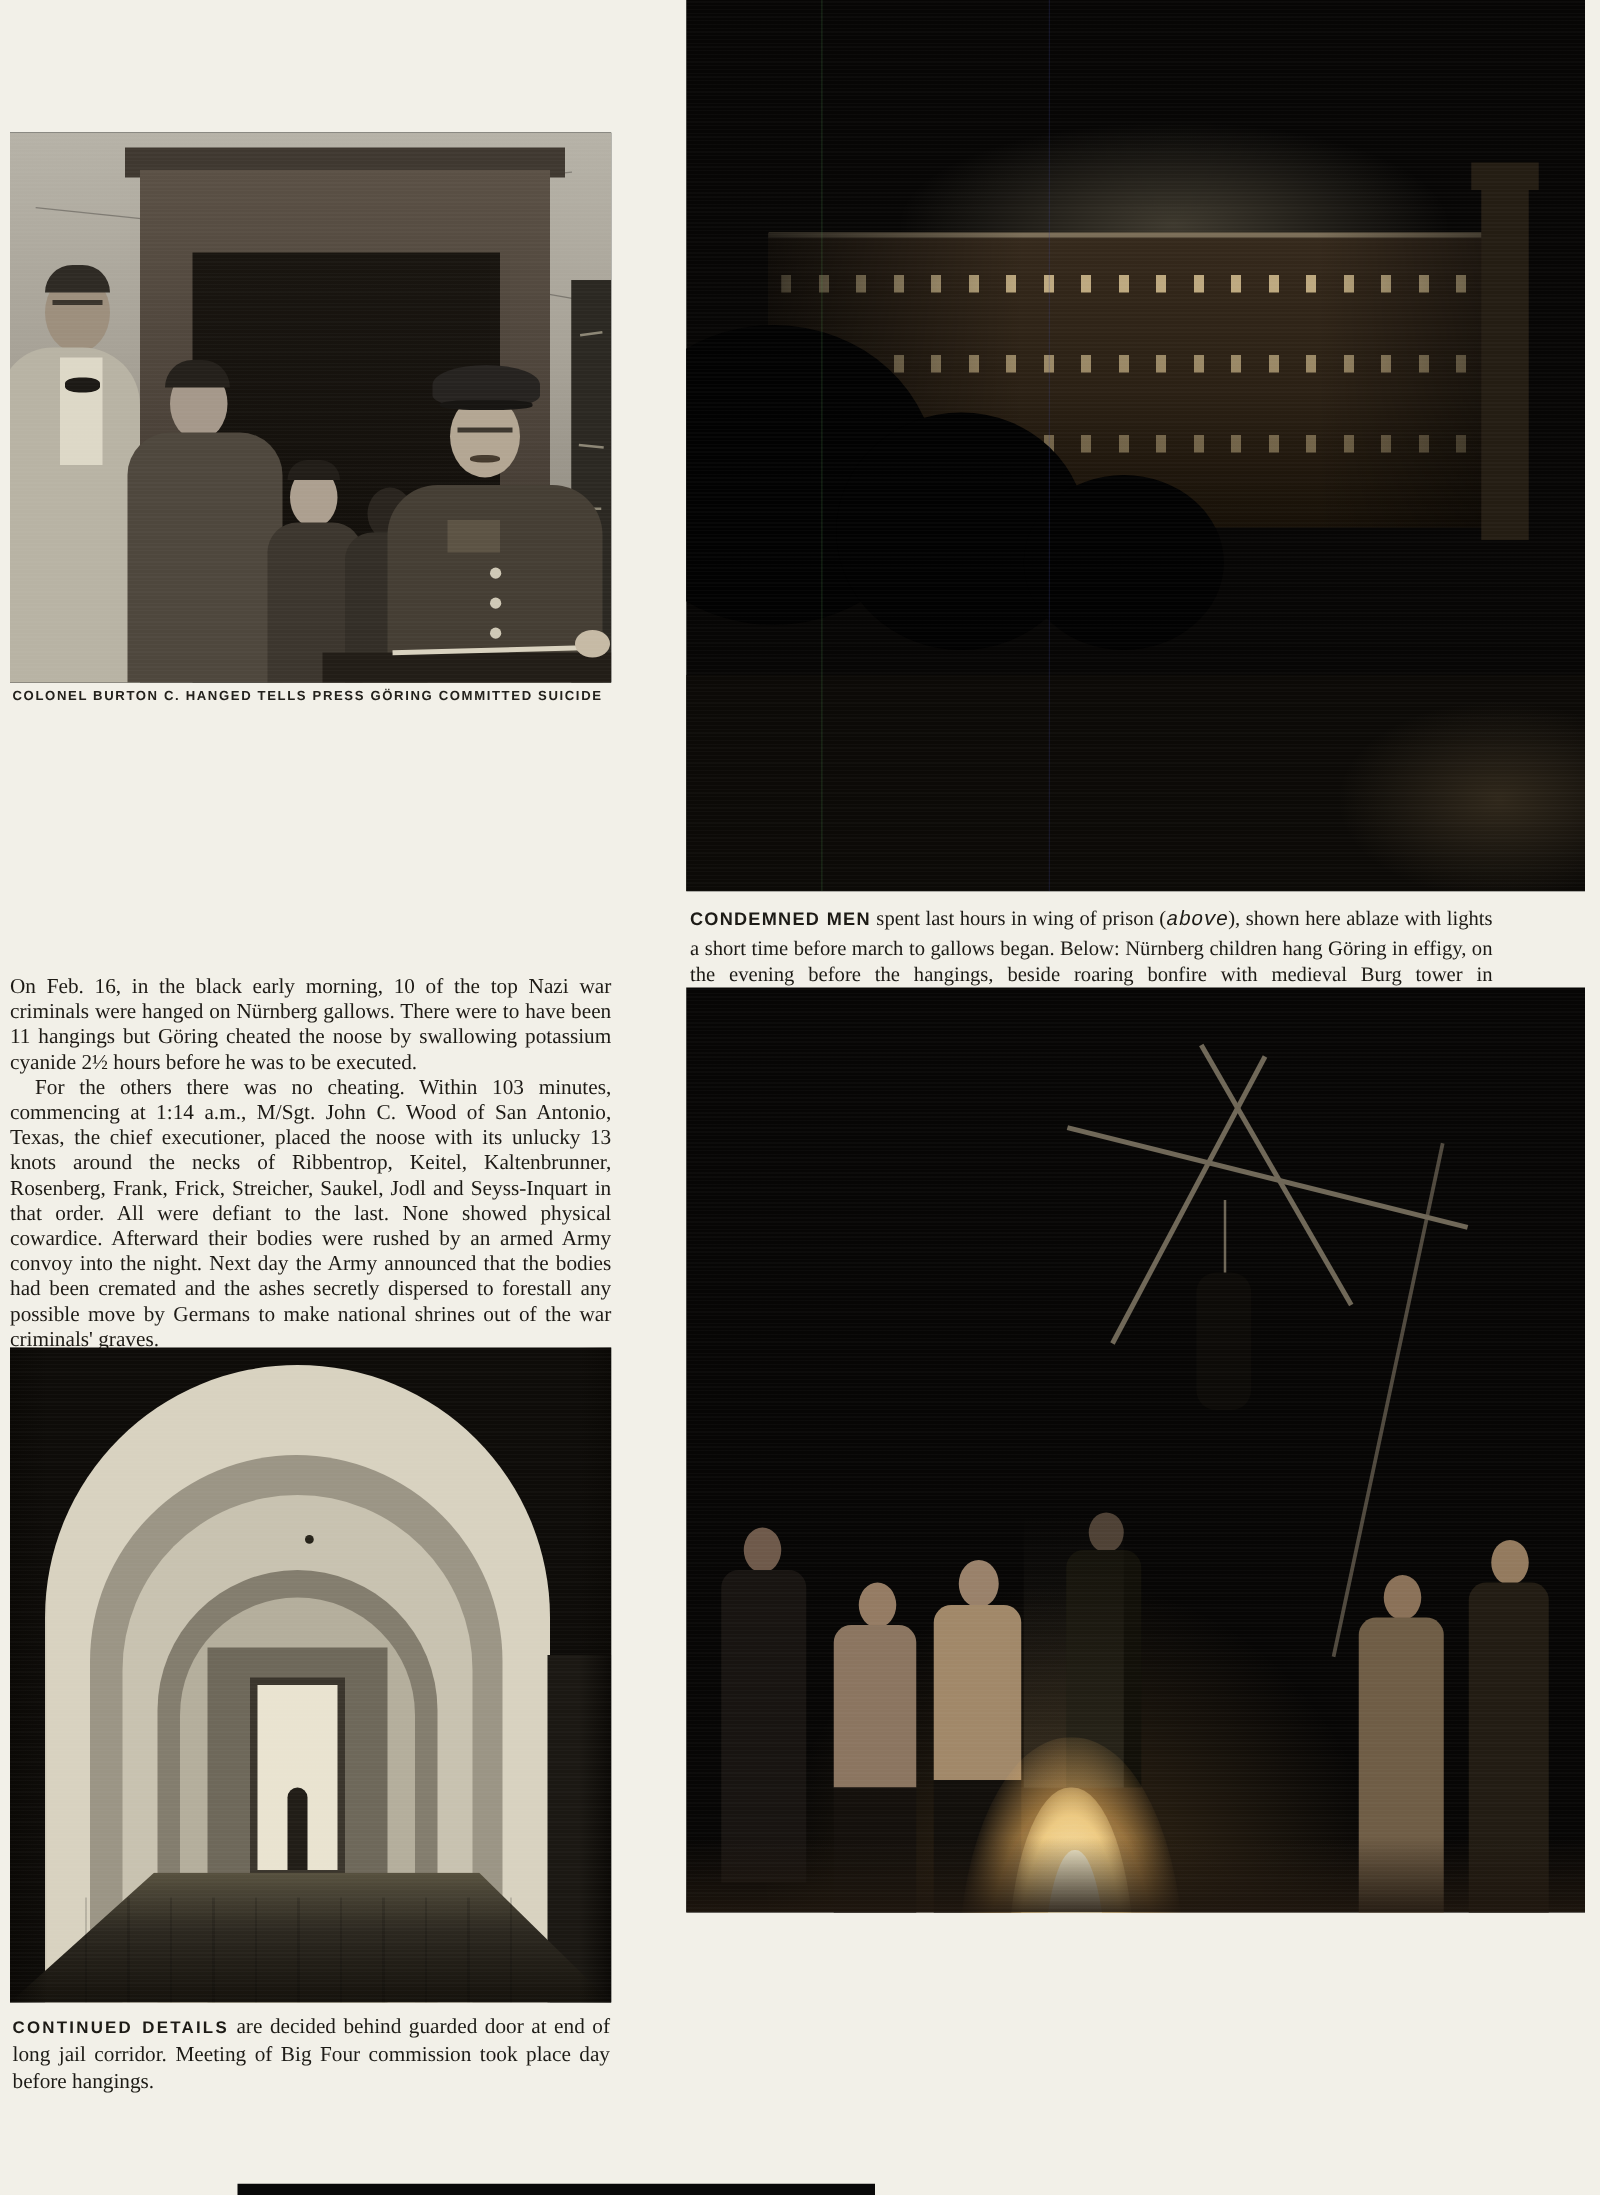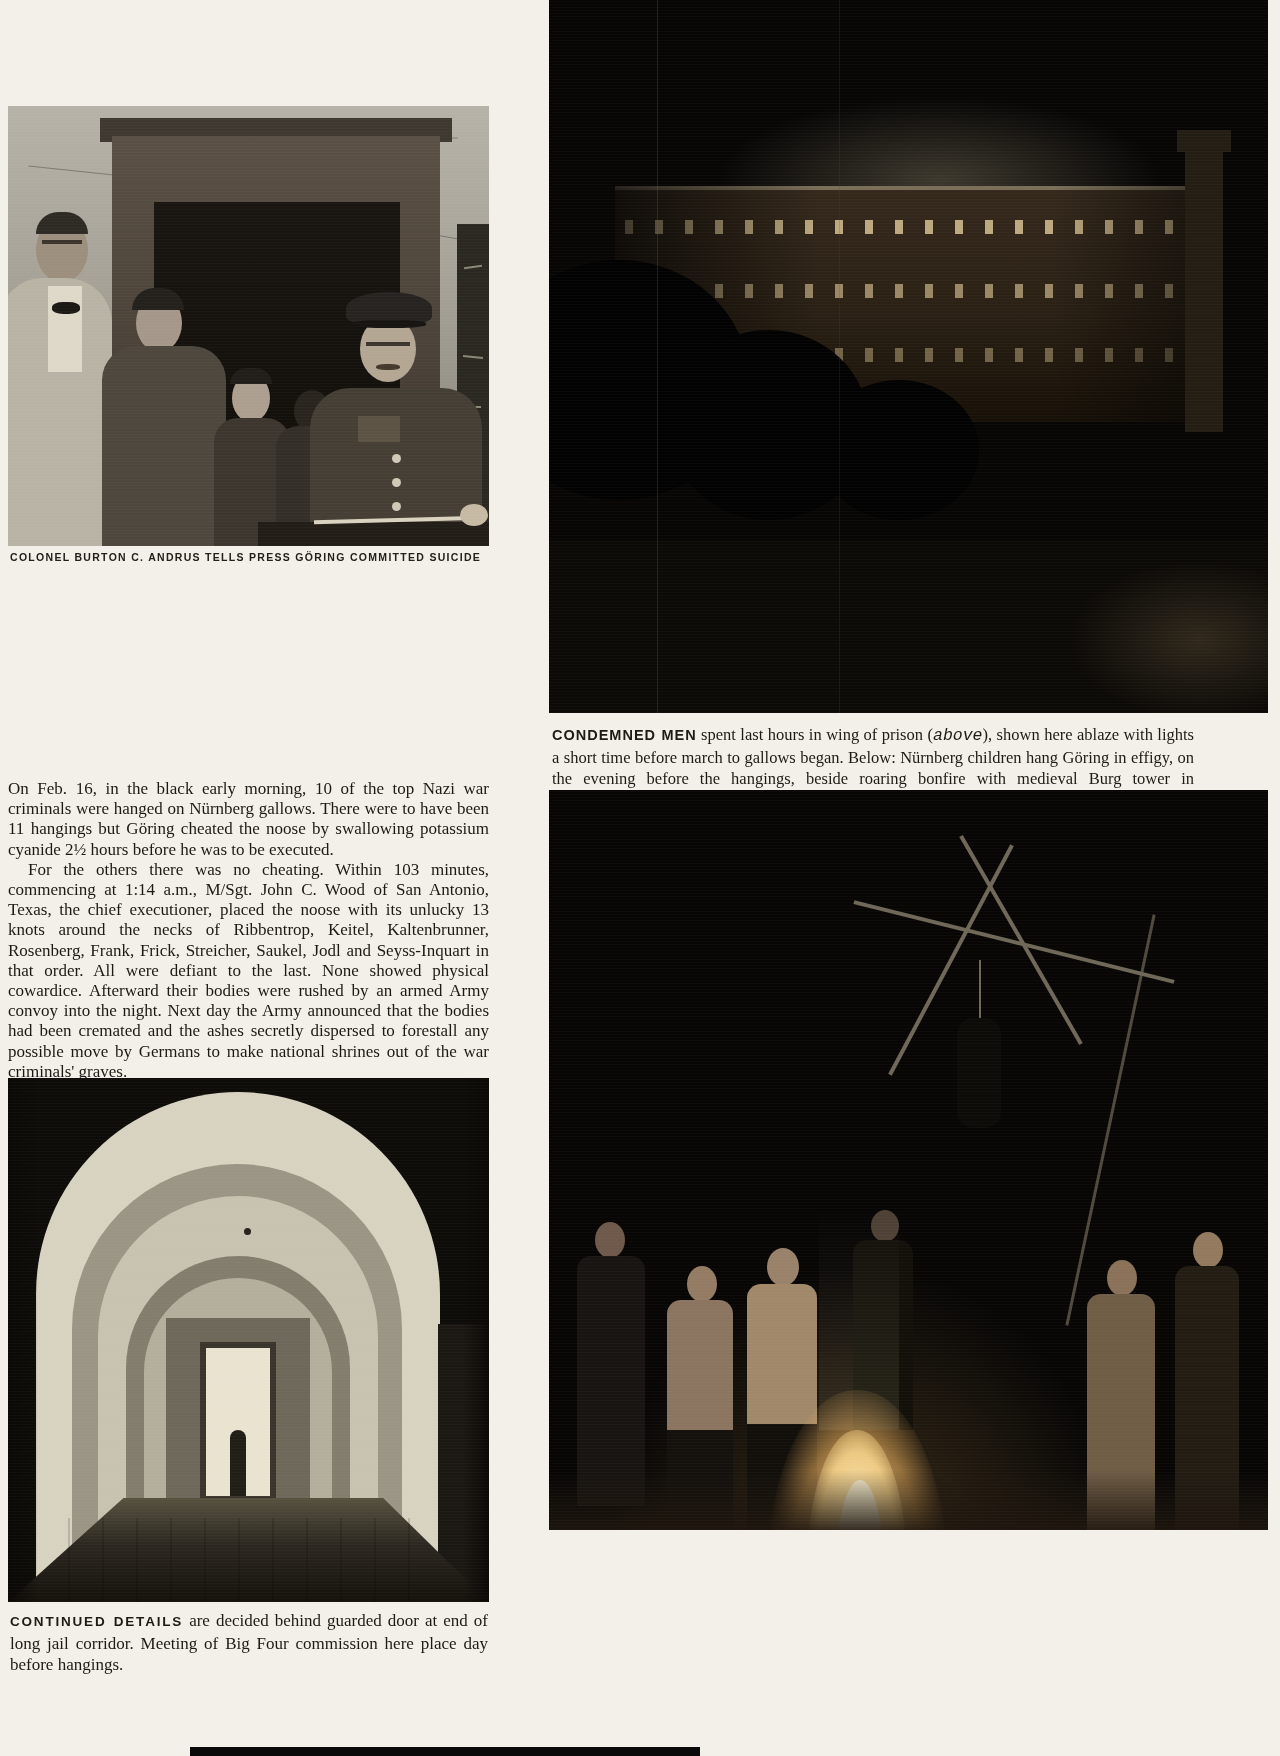--- a/index.html
+++ b/index.html
@@ -108,21 +108,21 @@
     <div class="abs" style="left:350px;top:310px;width:42px;height:26px;background:#5c5344;"></div>
     <div class="dot" style="left:384px;top:348px;width:9px;height:9px;background:#d0c9b6;"></div>
     <div class="dot" style="left:384px;top:372px;width:9px;height:9px;background:#d0c9b6;"></div>
     <div class="dot" style="left:384px;top:396px;width:9px;height:9px;background:#d0c9b6;"></div>
 
     <div class="pp-table" style="left:250px;top:416px;width:231px;height:24px;"></div>
     <div class="pp-stick" style="left:306px;top:412px;width:168px;"></div>
     <div class="fig-head" style="left:452px;top:398px;width:28px;height:22px;background:#c6baa5;"></div>
   </div>
 
-  <div class="cap-small" style="left:10px;top:551px;width:478px;">COLONEL BURTON C. ANDRUS TELLS PRESS GÖRING COMMITTED SUICIDE</div>
+  <div class="cap-small" style="left:10px;top:551px;width:478px;">COLONEL BURTON C. HANGED TELLS PRESS GÖRING COMMITTED SUICIDE</div>
 
 
 
   <div class="bodytext" style="left:8px;top:779px;width:481px;">
     <p>On Feb. 16, in the black early morning, 10 of the top Nazi war criminals were hanged on Nürnberg gallows. There were to have been 11 hangings but Göring cheated the noose by swallowing potassium cyanide 2½ hours before he was to be executed.</p>
     <p>For the others there was no cheating. Within 103 minutes, commencing at 1:14 a.m., M/Sgt. John C. Wood of San Antonio, Texas, the chief executioner, placed the noose with its unlucky 13 knots around the necks of Ribbentrop, Keitel, Kaltenbrunner, Rosenberg, Frank, Frick, Streicher, Saukel, Jodl and Seyss-Inquart in that order. All were defiant to the last. None showed physical cowardice. Afterward their bodies were rushed by an armed Army convoy into the night. Next day the Army announced that the bodies had been cremated and the ashes secretly dispersed to forestall any possible move by Germans to make national shrines out of the war criminals' graves.</p>
   </div>
 
   <div class="photo" style="left:8px;top:1078px;width:481px;height:524px;background:#0e0c09;">
     <div class="arch" style="left:28px;top:14px;width:404px;height:510px;background:#d8d2c0;border-radius:202px 202px 0 0;"></div>
@@ -136,21 +136,21 @@
     <div class="arch" style="left:222px;top:352px;width:16px;height:66px;background:#211d17;border-radius:8px 8px 0 0;"></div>
     <div class="arch" style="left:430px;top:246px;width:51px;height:278px;background:#1b1813;"></div>
     <div class="dot" style="left:236px;top:150px;width:7px;height:7px;background:#262219;"></div>
     <div class="cor-floor" style="top:420px;height:104px;"></div>
     <div class="cor-floor2" style="left:60px;right:60px;top:440px;height:84px;opacity:0.6;"></div>
     <div class="abs" style="left:0;top:0;width:30px;height:100%;background:linear-gradient(90deg,#0b0906,transparent);"></div>
     <div class="abs" style="right:0;top:0;width:26px;height:100%;background:linear-gradient(270deg,#0b0906,transparent);"></div>
   </div>
 
   <div class="serif-cap" style="left:10px;top:1610px;width:478px;font-size:17px;">
-    <span class="lead-sans">CONTINUED DETAILS</span><span> are decided behind guarded door at end of long jail corridor. Meeting of Big Four commission here place day before hangings.</span>
+    <span class="lead-sans">CONTINUED DETAILS</span><span> are decided behind guarded door at end of long jail corridor. Meeting of Big Four commission took place day before hangings.</span>
   </div>
 
   <div class="photo" style="left:549px;top:0;width:719px;height:713px;">
     <div class="nt-glow" style="left:150px;top:90px;width:480px;height:180px;background:radial-gradient(ellipse at center,rgba(255,236,190,0.22),transparent 65%);"></div>
     <div class="nt-building" style="left:66px;top:186px;width:584px;height:236px;">
       <div class="abs" style="left:0;top:0;width:100%;height:4px;background:rgba(255,240,200,0.35);"></div>
       <div class="nt-winrow" style="left:10px;top:34px;width:560px;height:14px;opacity:0.85;"></div>
       <div class="nt-winrow" style="left:10px;top:98px;width:560px;height:14px;opacity:0.65;"></div>
       <div class="nt-winrow" style="left:10px;top:162px;width:560px;height:14px;opacity:0.45;"></div>
       <div class="abs" style="inset:0;background:linear-gradient(90deg,rgba(0,0,0,0.7),transparent 35%,transparent 75%,rgba(0,0,0,0.5));"></div>

